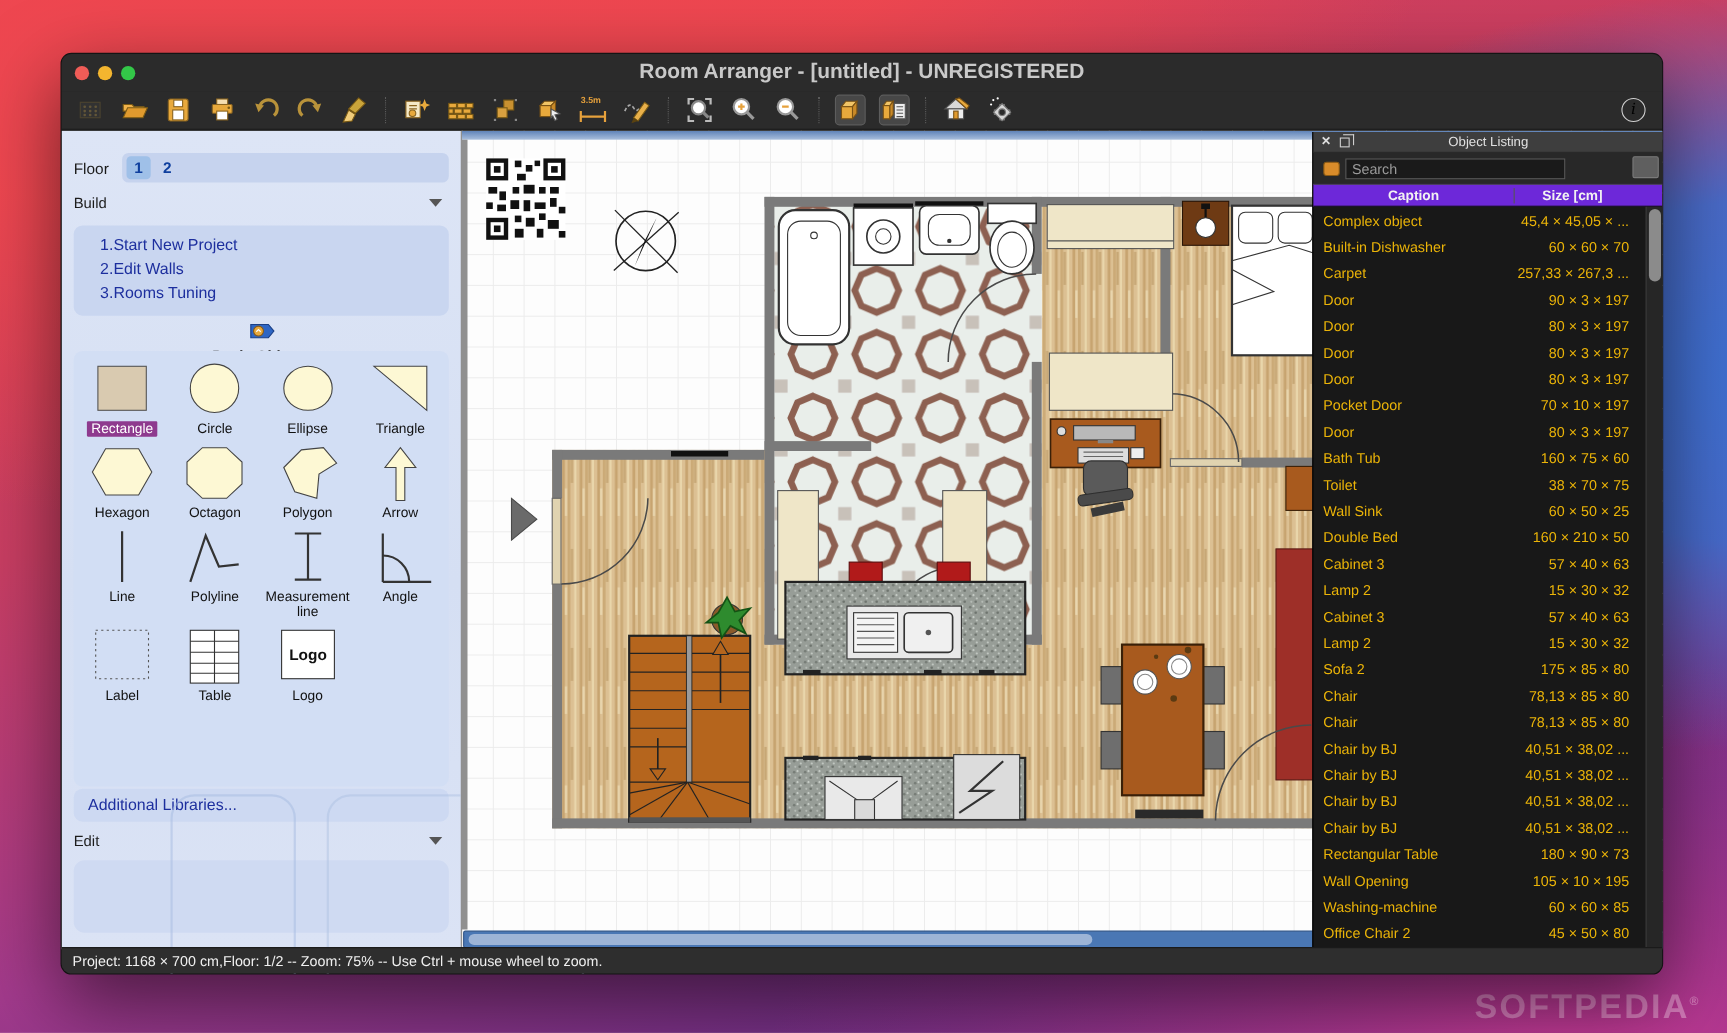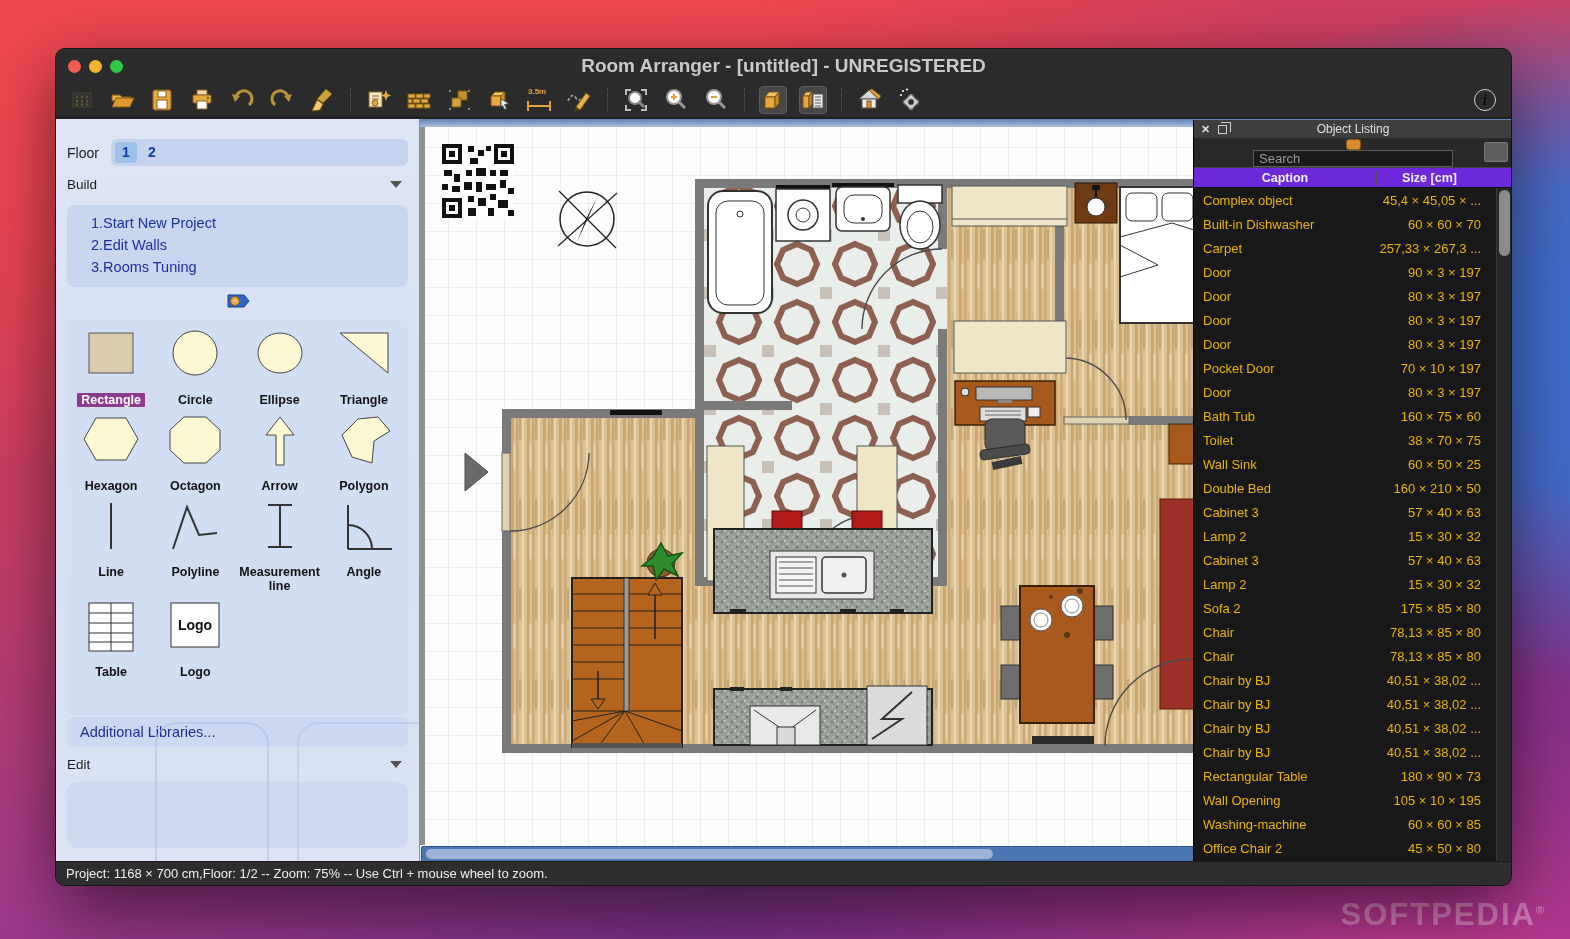--- a/index.html
+++ b/index.html
@@ -58,21 +58,21 @@
     border-left:6px solid transparent; border-right:6px solid transparent; border-top:7px solid #555; }
   .stepsbox { position:absolute; left:11px; top:86px; width:341px; height:82px; background:#c9d6f0;
     border-radius:8px; padding:7px 0 0 24px; }
   .steplink { display:block; font-size:14.5px; font-weight:500; color:#1d2f9e; line-height:22px; cursor:pointer; }
   .bohead { position:absolute; left:11px; top:174px; width:341px; display:flex; align-items:center; gap:7px;
     font-size:13.5px; font-weight:bold; color:#111;flex-direction:column; }
   .palette { position:absolute; left:11px; top:200px; width:341px; height:396px; background:#d2def4;
     border-radius:8px; padding:8px 2px 0 2px; }
   .pgrid { display:grid; grid-template-columns:repeat(4,1fr); row-gap:6px; }
   .shape { display:flex; flex-direction:column; align-items:center; }
-  .slabel { font-size:12.5px; color:#111; text-align:center; line-height:14px; margin-top:10px;font-weight:bold; }
+  .slabel { font-size:12.5px; color:#111; text-align:center; line-height:14px; margin-top:0; }
   .slabel.sel { background:#8e3a8e; color:#fff; padding:0 4px; border-radius:1px; }
   .addlib { position:absolute; left:11px; top:598px; width:341px; height:30px; background:#cdd9f2;
     border-radius:8px; line-height:30px; padding-left:13px; }
   .addlib span { font-size:14.5px; font-weight:500; color:#1d2f9e; cursor:pointer; }
   .editpanel { position:absolute; left:11px; top:663px; width:341px; height:66px; background:#cfdaf2; border-radius:10px; }
   .editpanel::before { content:""; position:absolute; left:88px; top:-60px; width:110px; height:180px;
     border:2px solid rgba(170,190,225,.55); border-radius:22px; }
   .editpanel::after { content:""; position:absolute; left:230px; top:-60px; width:230px; height:180px;
     border:2px solid rgba(170,190,225,.45); border-radius:22px; }
 
@@ -90,21 +90,21 @@
 
   
   .olpanel { position:absolute; left:1137px; top:1px; width:319px; height:743px; background:#181818;
     border-left:1px solid #000; }
   .oltitle { position:relative; height:19px; background:#3e3e3e; border-bottom:1px solid #2a2a2a;
     color:#e0e0e0; font-size:12px; text-align:center; line-height:19px; }
   .olclose { position:absolute; left:7px; top:0; font-size:11px; font-weight:bold; color:#e0e0e0; cursor:pointer; }
   .olfloat { position:absolute; left:24px; top:5px; width:9px; height:9px; border:1px solid #cfcfcf; cursor:pointer; }
   .olfloat::before { content:""; position:absolute; left:2px; top:-4px; width:9px; height:9px;
     border:1px solid #cfcfcf; border-bottom:none; border-left:none; }
-  .olsearch { position:relative; height:28px; background:#282828; display:flex; align-items:center; padding:0 4px;flex-direction:column; }
+  .olsearch { position:relative; height:28px; background:#282828; display:flex; align-items:center; padding:0 4px; }
   .olsicon { width:15px; height:13px; background:#d98c2a; border:1px solid #8a5a14; border-radius:3px; margin:0 5px; }
   .olinput { width:200px; height:19px; background:#1a1a1a; border:1px solid #5a5a5a; color:#cccccc;
     font-size:13px; padding:0 5px; font-family:"Liberation Sans",sans-serif; }
   .olinput::placeholder { color:#9a9a9a; }
   .olbtn { position:absolute; right:4px; top:3px; width:24px; height:20px; background:#5f5f5f;
     border:1px solid #7a7a7a; border-radius:2px; }
   .olhead { display:flex; height:21px; background:#6d28d9; border-top:1px solid #444; border-bottom:1px solid #0e0e0e;
     color:#f2f2f2; font-size:12.5px; font-weight:bold; align-items:center; }
   .olhc { text-align:center; }
   .olhc.c1 { width:183px; border-right:1px solid #555; }
@@ -388,29 +388,29 @@
               <div class="slabel">Hexagon</div>
             </div>
             <div class="shape">
               <svg width="64" height="56">
                   <polygon points="21,4 43,4 57,17 57,37 43,50 21,50 7,37 7,17" fill="#fdf8d4" stroke="#444"></polygon>
                 </svg>
               <div class="slabel">Octagon</div>
             </div>
             <div class="shape">
               <svg width="64" height="56">
+                  <path d="M10,22 L26,6 L46,4 L58,18 L42,28 L40,50 L20,44 Z" fill="#fdf8d4" stroke="#444"></path>
+                </svg>
+              <div class="slabel">Polygon</div>
+            </div>
+            <div class="shape">
+              <svg width="64" height="56">
                   <polygon points="28,52 28,22 18,22 32,4 46,22 36,22 36,52" fill="#fdf8d4" stroke="#444"></polygon>
                 </svg>
               <div class="slabel">Arrow</div>
-            </div>
-            <div class="shape">
-              <svg width="64" height="56">
-                  <path d="M10,22 L26,6 L46,4 L58,18 L42,28 L40,50 L20,44 Z" fill="#fdf8d4" stroke="#444"></path>
-                </svg>
-              <div class="slabel">Polygon</div>
             </div>
             <div class="shape">
               <svg width="64" height="56">
                   <line x1="32" y1="4" x2="32" y2="50" stroke="#333" stroke-width="2"></line>
                 </svg>
               <div class="slabel">Line</div>
             </div>
             <div class="shape">
               <svg width="64" height="56">
                   <polyline points="10,50 24,8 36,36 54,34" fill="none" stroke="#333" stroke-width="2"></polyline>
@@ -429,20 +429,26 @@
             </div>
             <div class="shape">
               <svg width="64" height="56">
                   <g stroke="#333" stroke-width="2" fill="none">
               <line x1="16" y1="6" x2="16" y2="50"></line>
                     <line x1="16" y1="50" x2="60" y2="50"></line>
               <path d="M16,26 A24,24 0 0 1 40,50"></path>
                   </g>
                 </svg>
               <div class="slabel">Angle</div>
+            </div>
+            <div class="shape">
+              <svg width="64" height="56">
+                  <rect x="8" y="4" width="48" height="44" fill="none" stroke="#555" stroke-dasharray="2,3"></rect>
+                </svg>
+              <div class="slabel">Label</div>
             </div>
             <div class="shape">
               <svg width="64" height="56">
                   <rect x="10" y="4" width="44" height="48" fill="#fff" stroke="#333"></rect>
               <g stroke="#333">
                     <line x1="32" y1="4" x2="32" y2="52"></line>
                     <line x1="10" y1="14" x2="54" y2="14"></line>
               <line x1="10" y1="24" x2="54" y2="24"></line>
                     <line x1="10" y1="34" x2="54" y2="34"></line>
                     <line x1="10" y1="43" x2="54" y2="43"></line>

